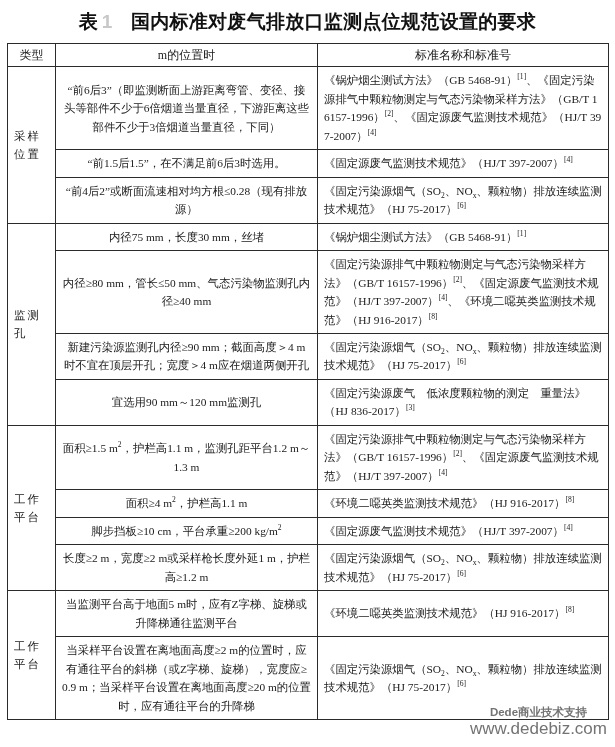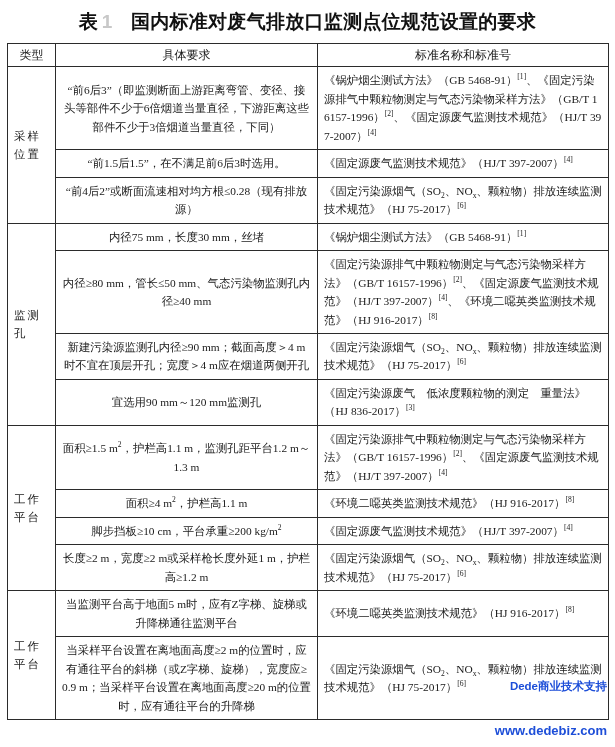--- a/index.html
+++ b/index.html
@@ -83,48 +83,48 @@
   sub {
     font-size: 7.6px;
     vertical-align: sub;
     line-height: 0;
   }
   .thick-sec td { border-top: 2px solid #2b2b2b; }
   .watermark {
     position: absolute;
     right: 8px;
     bottom: 8px;
-    text-align: right;
-    color: #1d4ed8;
+    text-align: center;
+    color: #737373;
     font-family: "Liberation Sans", "DejaVu Sans", sans-serif;
     pointer-events: none;
     line-height: 1.15;
   }
   .watermark .wm1 { font-size: 11.5px; font-weight: bold; }
-  .watermark .wm2 { font-size: 13px; font-weight: bold; margin-top: 31px; }
+  .watermark .wm2 { font-size: 17px; font-weight: normal; }
 </style>
 </head>
 <body>
 
 <div class="page">
 
   <div class="table-title">
     <span class="tlabel">表</span><span class="tnum">1</span>&nbsp;&nbsp;&nbsp;<span>国内标准对废气排放口监测点位规范设置的要求</span>
   </div>
 
   <table class="std">
     <colgroup>
       <col class="c1">
         <col class="c2">
         <col class="c3">
     </colgroup>
     <thead>
       <tr class="outer-top">
         <th>类型</th>
-        <th>具体要求</th>
+        <th>m的位置时</th>
         <th>标准名称和标准号</th>
       </tr>
     </thead>
     <tbody id="tbody">
         <tr class="thick-sec">
           <td class="cat" rowspan="3">采样位置</td>
           <td class="req">“前6后3”（即监测断面上游距离弯管、变径、接头等部件不少于6倍烟道当量直径，下游距离这些部件不少于3倍烟道当量直径，下同）</td>
           <td class="std-ref">《锅炉烟尘测试方法》（GB 5468-91）<sup>[1]</sup>、《固定污染源排气中颗粒物测定与气态污染物采样方法》（GB/T 16157-1996）<sup>[2]</sup>、《固定源废气监测技术规范》（HJ/T 397-2007）<sup>[4]</sup></td>
         </tr>
         <tr>

